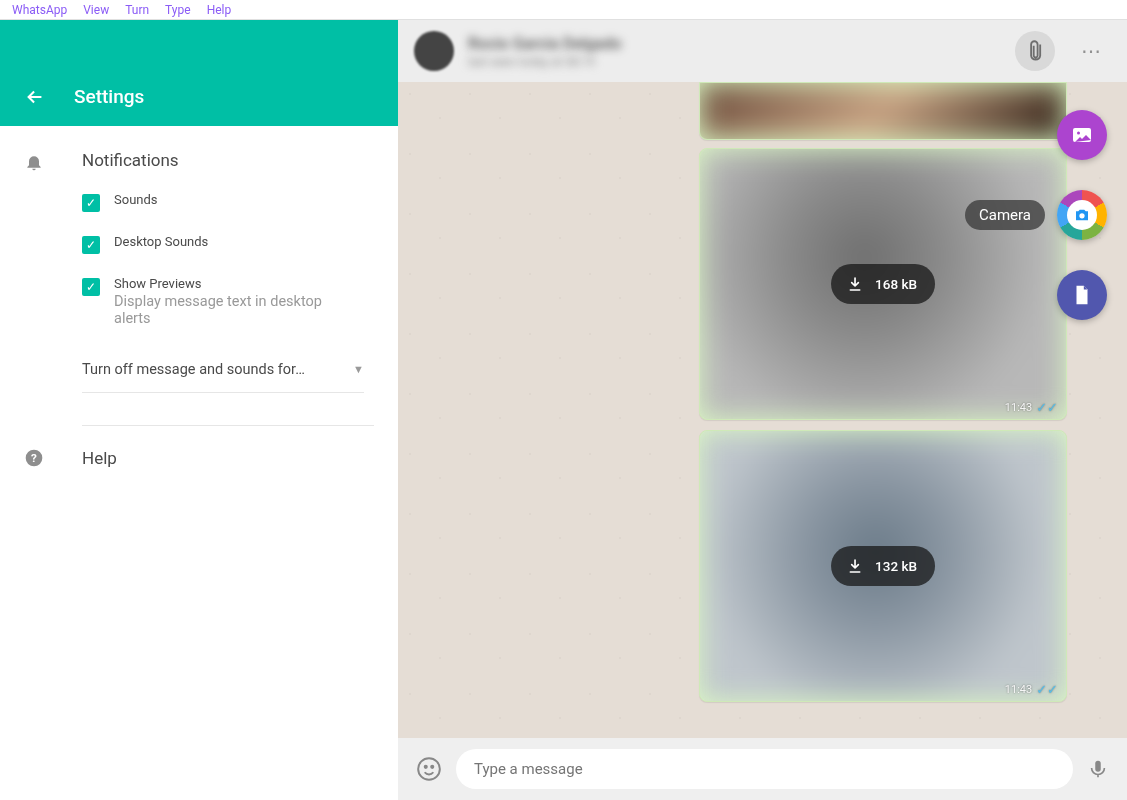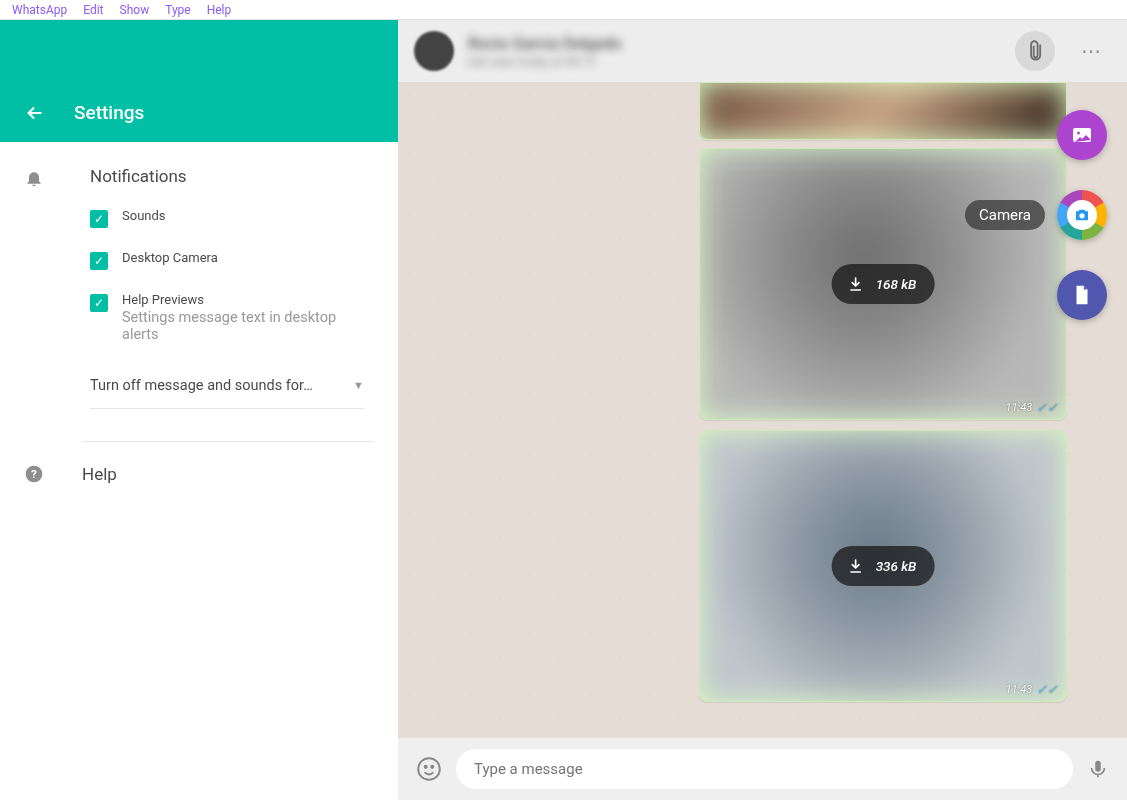--- a/index.html
+++ b/index.html
@@ -8,27 +8,27 @@
 
 .menubar { height: 20px; background: #fff; border-bottom: 1px solid #e0e0e0; display: flex; align-items: center; padding-left: 4px; font-size: 12px; color: #8b5cf6; }
 .menubar span { padding: 0 8px; cursor: default; }
 
 
 .main { display: flex; height: calc(100% - 20px); }
 .left { width: 398px; background: #fff; display: flex; flex-direction: column; }
 .right { flex: 1; background: #e5ddd5; display: flex; flex-direction: column; position: relative; }
 
 
-.settings-head { background: #00bfa5; color: #fff; height: 122px; display: flex; align-items: flex-end; padding: 0 24px 18px; }
+.settings-head { background: #00bfa5; color: #fff; height: 106px; display: flex; align-items: flex-end; padding: 0 24px 18px; }
 .settings-head .back { margin-right: 28px; font-size: 22px; cursor: pointer; }
 .settings-head h1 { font-size: 19px; font-weight: 500; }
 
 
 .settings-body { flex: 1; padding-top: 24px; }
-.section { display: flex; padding: 0 24px; gap: 8px; }
+.section { display: flex; padding: 0 24px; }
 .iconcol { width: 58px; color: #8e8e8e; font-size: 18px; padding-top: 2px; }
 .content { flex: 1; }
 .section-title { font-size: 17px; color: #4a4a4a; margin-bottom: 22px; }
 .check-row { display: flex; align-items: flex-start; margin-bottom: 22px; }
 .checkbox { width: 18px; height: 18px; background: #00bfa5; border-radius: 2px; margin-right: 14px; display: flex; align-items: center; justify-content: center; color: #fff; font-size: 12px; flex-shrink: 0; margin-top: 2px; }
 .check-label { font-size: 13px; color: #4a4a4a; }
 .check-sub { font-size: 14.5px; color: #999; margin-top: 2px; max-width: 240px; }
 .dropdown-row { display: flex; align-items: center; justify-content: space-between; border-bottom: 1px solid #e6e6e6; padding: 12px 0 14px; margin-right: 10px; color: #4a4a4a; font-size: 14.5px; }
 .dropdown-row .chev { color: #999; font-size: 11px; }
 .simple-section { display: flex; padding: 22px 24px 20px; align-items: center; }
@@ -43,21 +43,21 @@
 .chat-status { filter: blur(4px); color: #888; font-size: 12px; margin-top: 2px; }
 .chat-head .spacer { flex: 1; }
 .attach-btn { width: 40px; height: 40px; border-radius: 50%; background: #d9d9d9; display: flex; align-items: center; justify-content: center; margin-right: 18px; color: #6d6d6d; font-size: 22px; transform: rotate(-45deg); }
 .more-btn { color: #919191; font-size: 20px; letter-spacing: 2px; padding: 0 8px; }
 
 
 .chat-area { flex: 1; position: relative; overflow: hidden; }
 .wallpaper { position: absolute; inset: 0; background: #e5ddd5; opacity: 1; }
 .wallpaper::after { content:""; position:absolute; inset:0; background-image: radial-gradient(circle at 20% 20%, rgba(0,0,0,0.03) 1px, transparent 1px), radial-gradient(circle at 70% 60%, rgba(0,0,0,0.03) 1px, transparent 1px); background-size: 60px 60px; }
 .msgs { position: absolute; inset: 0; padding: 0 8px; }
-.bubble { position: absolute; right: 60px; width: 368px; border-radius: 8px; overflow: hidden; background: #dcf8c6; border: 1px solid #cfe9b8; box-shadow: 0 1px 1px rgba(0,0,0,0.08); font-style: italic; }
+.bubble { position: absolute; right: 60px; width: 368px; border-radius: 8px; overflow: hidden; background: #dcf8c6; border: 1px solid #cfe9b8; box-shadow: 0 1px 1px rgba(0,0,0,0.08); }
 .bubble .img { width: 100%; height: 100%; filter: blur(14px); }
 .b1 { top: 0; height: 58px; border-top-left-radius: 0; border-top-right-radius: 0; }
 .b1 .img { background: linear-gradient(135deg,#6a4a3a,#c9a484,#2a1a12); }
 .b2 { top: 66px; height: 272px; }
 .b2 .img { background: radial-gradient(circle at 45% 40%, #6e6e6e 0%, #8a8a8a 30%, #b8b8b8 70%); }
 .b3 { top: 348px; height: 272px; }
 .b3 .img { background: radial-gradient(circle at 48% 45%, #6a7a88 0%, #8a96a2 30%, #bfc6cc 70%); }
 .dl-pill { position: absolute; left: 50%; top: 50%; transform: translate(-50%,-50%); background: rgba(20,20,20,0.72); color: #fff; border-radius: 24px; padding: 10px 18px 10px 14px; display: flex; align-items: center; font-size: 13.5px; font-weight: 500; }
 .dl-pill .arrow { width: 20px; height: 20px; display:flex; align-items:center; justify-content:center; margin-right: 10px; font-size:16px; }
 .timestamp { position: absolute; right: 8px; bottom: 4px; color: rgba(255,255,255,0.92); font-size: 11px; display: flex; align-items: center; text-shadow: 0 0 2px rgba(0,0,0,0.5); text-align: center;}
@@ -77,22 +77,22 @@
 .msginput { flex:1; height: 40px; background:#fff; border-radius: 20px; border:none; padding: 0 18px; font-size: 15px; color:#701a75; outline:none; }
 .mic { color:#888; font-size: 22px; margin-left: 14px; }
 
 svg { display:block; }
 </style>
 </head>
 <body>
 
 <div class="menubar">
   <span>WhatsApp</span>
-  <span>Edit</span>
-  <span>Show</span>
+  <span>View</span>
+  <span>Turn</span>
   <span>Type</span>
   <span>Help</span>
 </div>
 
 <div class="main">
 
   <div class="left">
     <div class="settings-head">
       <span class="back">
         <svg width="22" height="22" viewBox="0 0 24 24" fill="none" stroke="#fff" stroke-width="2.2">
@@ -114,28 +114,28 @@
         <div class="content">
           <div class="section-title">Notifications</div>
 
           <div class="check-row">
             <div class="checkbox">✓</div>
             <div class="check-label">Sounds</div>
           </div>
 
           <div class="check-row">
             <div class="checkbox">✓</div>
-            <div class="check-label">Desktop Camera</div>
+            <div class="check-label">Desktop Sounds</div>
           </div>
 
           <div class="check-row">
             <div class="checkbox">✓</div>
             <div>
-              <div class="check-label">Help Previews</div>
-              <div class="check-sub">Settings message text in desktop alerts</div>
+              <div class="check-label">Show Previews</div>
+              <div class="check-sub">Display message text in desktop alerts</div>
             </div>
           </div>
 
           <div class="dropdown-row">
             <span>Turn off message and sounds for…</span>
             <span class="chev">▼</span>
           </div>
         </div>
       </div>
 
@@ -200,21 +200,21 @@
         </div>
 
         <div class="bubble b3">
           <div class="img"></div>
           <div class="dl-pill">
             <span class="arrow">
               <svg width="16" height="16" viewBox="0 0 24 24" fill="#fff">
                   <path d="M12 3v12m0 0l-5-5m5 5l5-5M5 21h14" stroke="#fff" stroke-width="2.5" fill="none" stroke-linecap="round"></path>
                 </svg>
             </span>
-            <span>336 kB</span>
+            <span>132 kB</span>
           </div>
           <div class="timestamp">
             <span>11:43</span>
               <span class="ticks">✓✓</span>
           </div>
         </div>
 
         <div class="fab gallery">
           <span>
             <svg width="24" height="24" viewBox="0 0 24 24" fill="#fff">

